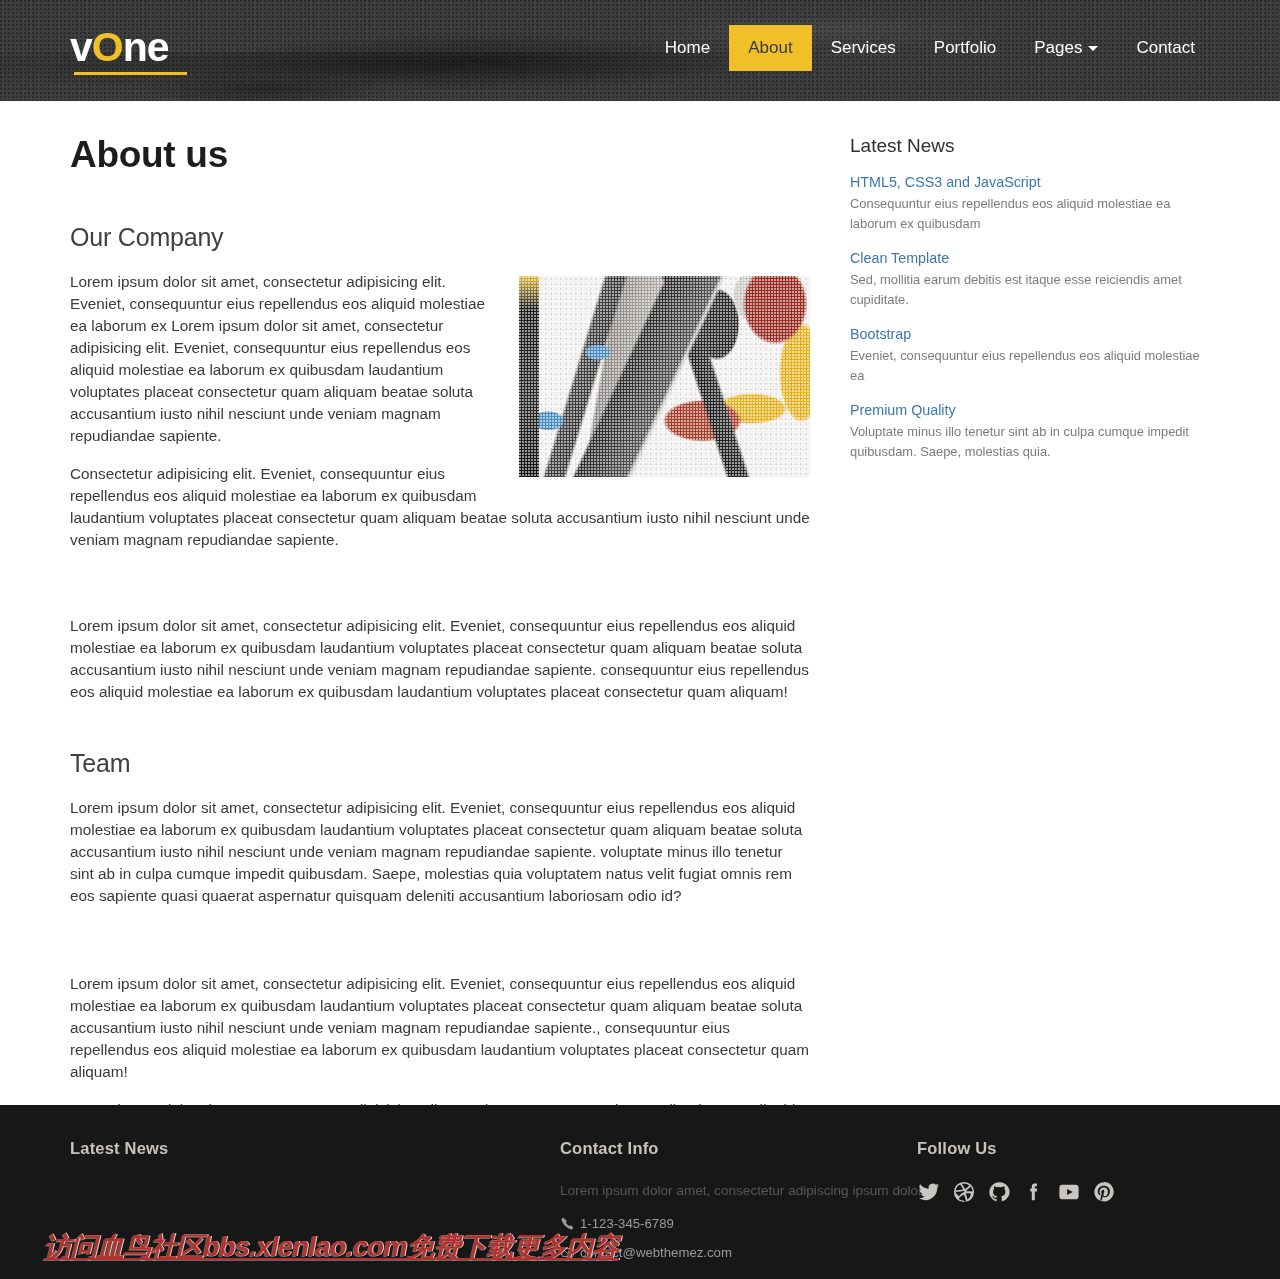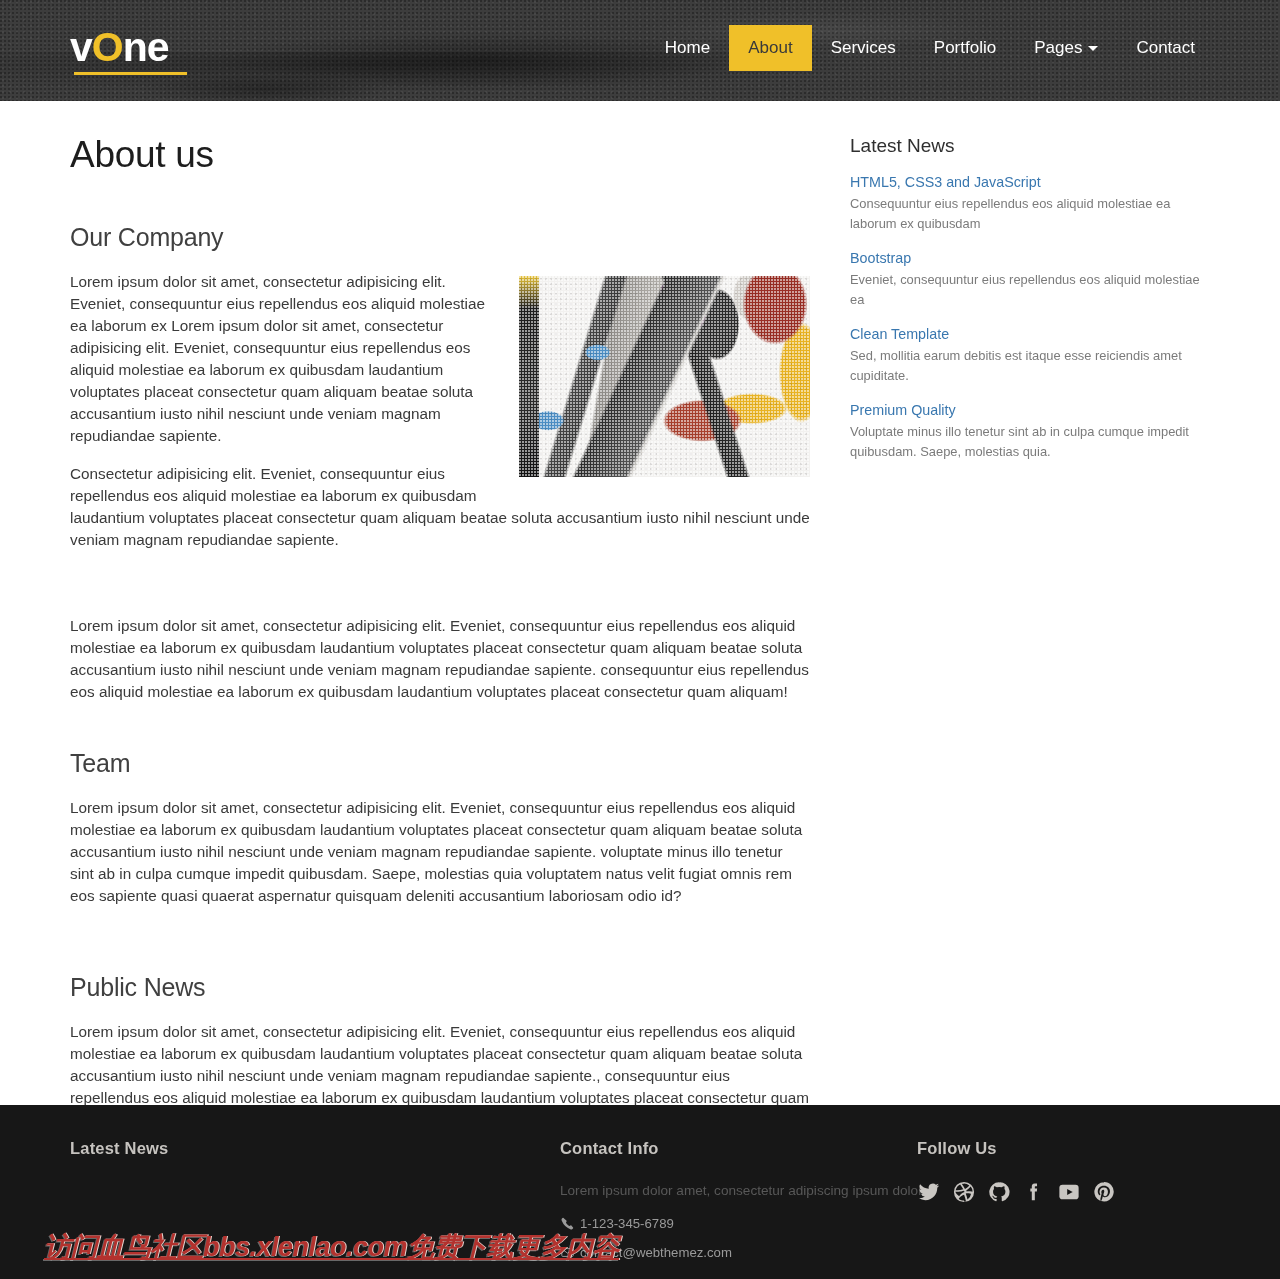--- a/index.html
+++ b/index.html
@@ -109,21 +109,21 @@
 
   #content-col {
     position: absolute;
     left: 70px;
     top: 34px;
     width: 740px;
   }
 
   #page-title {
     font-size: 37px;
-    font-weight: 400;
+    font-weight: 700;
     color: #1d1d1d;
     letter-spacing: -0.3px;
     line-height: 1.1;
     margin-bottom: 47px;
   }
 
   .section-heading {
     font-size: 25px;
     font-weight: 400;
     color: #404040;
@@ -336,41 +336,40 @@
     <section id="company-goals-section">
       <p class="body-par">Lorem ipsum dolor sit amet, consectetur adipisicing elit. Eveniet, consequuntur eius repellendus eos aliquid molestiae ea laborum ex quibusdam laudantium voluptates placeat consectetur quam aliquam beatae soluta accusantium iusto nihil nesciunt unde veniam magnam repudiandae sapiente. consequuntur eius repellendus eos aliquid molestiae ea laborum ex quibusdam laudantium voluptates placeat consectetur quam aliquam!</p>
     </section>
 
     <section id="team-section">
       <h2 class="section-heading">Team</h2>
       <p class="body-par">Lorem ipsum dolor sit amet, consectetur adipisicing elit. Eveniet, consequuntur eius repellendus eos aliquid molestiae ea laborum ex quibusdam laudantium voluptates placeat consectetur quam aliquam beatae soluta accusantium iusto nihil nesciunt unde veniam magnam repudiandae sapiente. voluptate minus illo tenetur sint ab in culpa cumque impedit quibusdam. Saepe, molestias quia voluptatem natus velit fugiat omnis rem eos sapiente quasi quaerat aspernatur quisquam deleniti accusantium laboriosam odio id?</p>
     </section>
 
     <section id="public-news-section">
-      <h2 class="section-heading">Public News</h2>
       <p class="body-par">Lorem ipsum dolor sit amet, consectetur adipisicing elit. Eveniet, consequuntur eius repellendus eos aliquid molestiae ea laborum ex quibusdam laudantium voluptates placeat consectetur quam aliquam beatae soluta accusantium iusto nihil nesciunt unde veniam magnam repudiandae sapiente., consequuntur eius repellendus eos aliquid molestiae ea laborum ex quibusdam laudantium voluptates placeat consectetur quam aliquam!</p>
       <p class="body-par">Lorem ipsum dolor sit amet, consectetur adipisicing elit. Eveniet, consequuntur eius repellendus eos aliquid molestiae ea laborum ex quibusdam laudantium voluptates placeat consectetur quam aliquam beatae soluta accusantium iusto nihil nesciunt unde veniam magnam repudiandae sapiente.</p>
     </section>
 
   </div>
 
   <aside id="sidebar">
     <h3 id="sidebar-heading">Latest News</h3>
 
     <div class="news-item">
       <a class="news-link">HTML5, CSS3 and JavaScript</a>
       <p class="news-desc">Consequuntur eius repellendus eos aliquid molestiae ea laborum ex quibusdam</p>
     </div>
     <div class="news-item">
+      <a class="news-link">Clean Template</a>
+      <p class="news-desc">Sed, mollitia earum debitis est itaque esse reiciendis amet cupiditate.</p>
+    </div>
+    <div class="news-item">
       <a class="news-link">Bootstrap</a>
       <p class="news-desc">Eveniet, consequuntur eius repellendus eos aliquid molestiae ea</p>
-    </div>
-    <div class="news-item">
-      <a class="news-link">Clean Template</a>
-      <p class="news-desc">Sed, mollitia earum debitis est itaque esse reiciendis amet cupiditate.</p>
     </div>
     <div class="news-item">
       <a class="news-link">Premium Quality</a>
       <p class="news-desc">Voluptate minus illo tenetur sint ab in culpa cumque impedit quibusdam. Saepe, molestias quia.</p>
     </div>
   </aside>
 
 </main>
 
 <footer id="site-footer">

